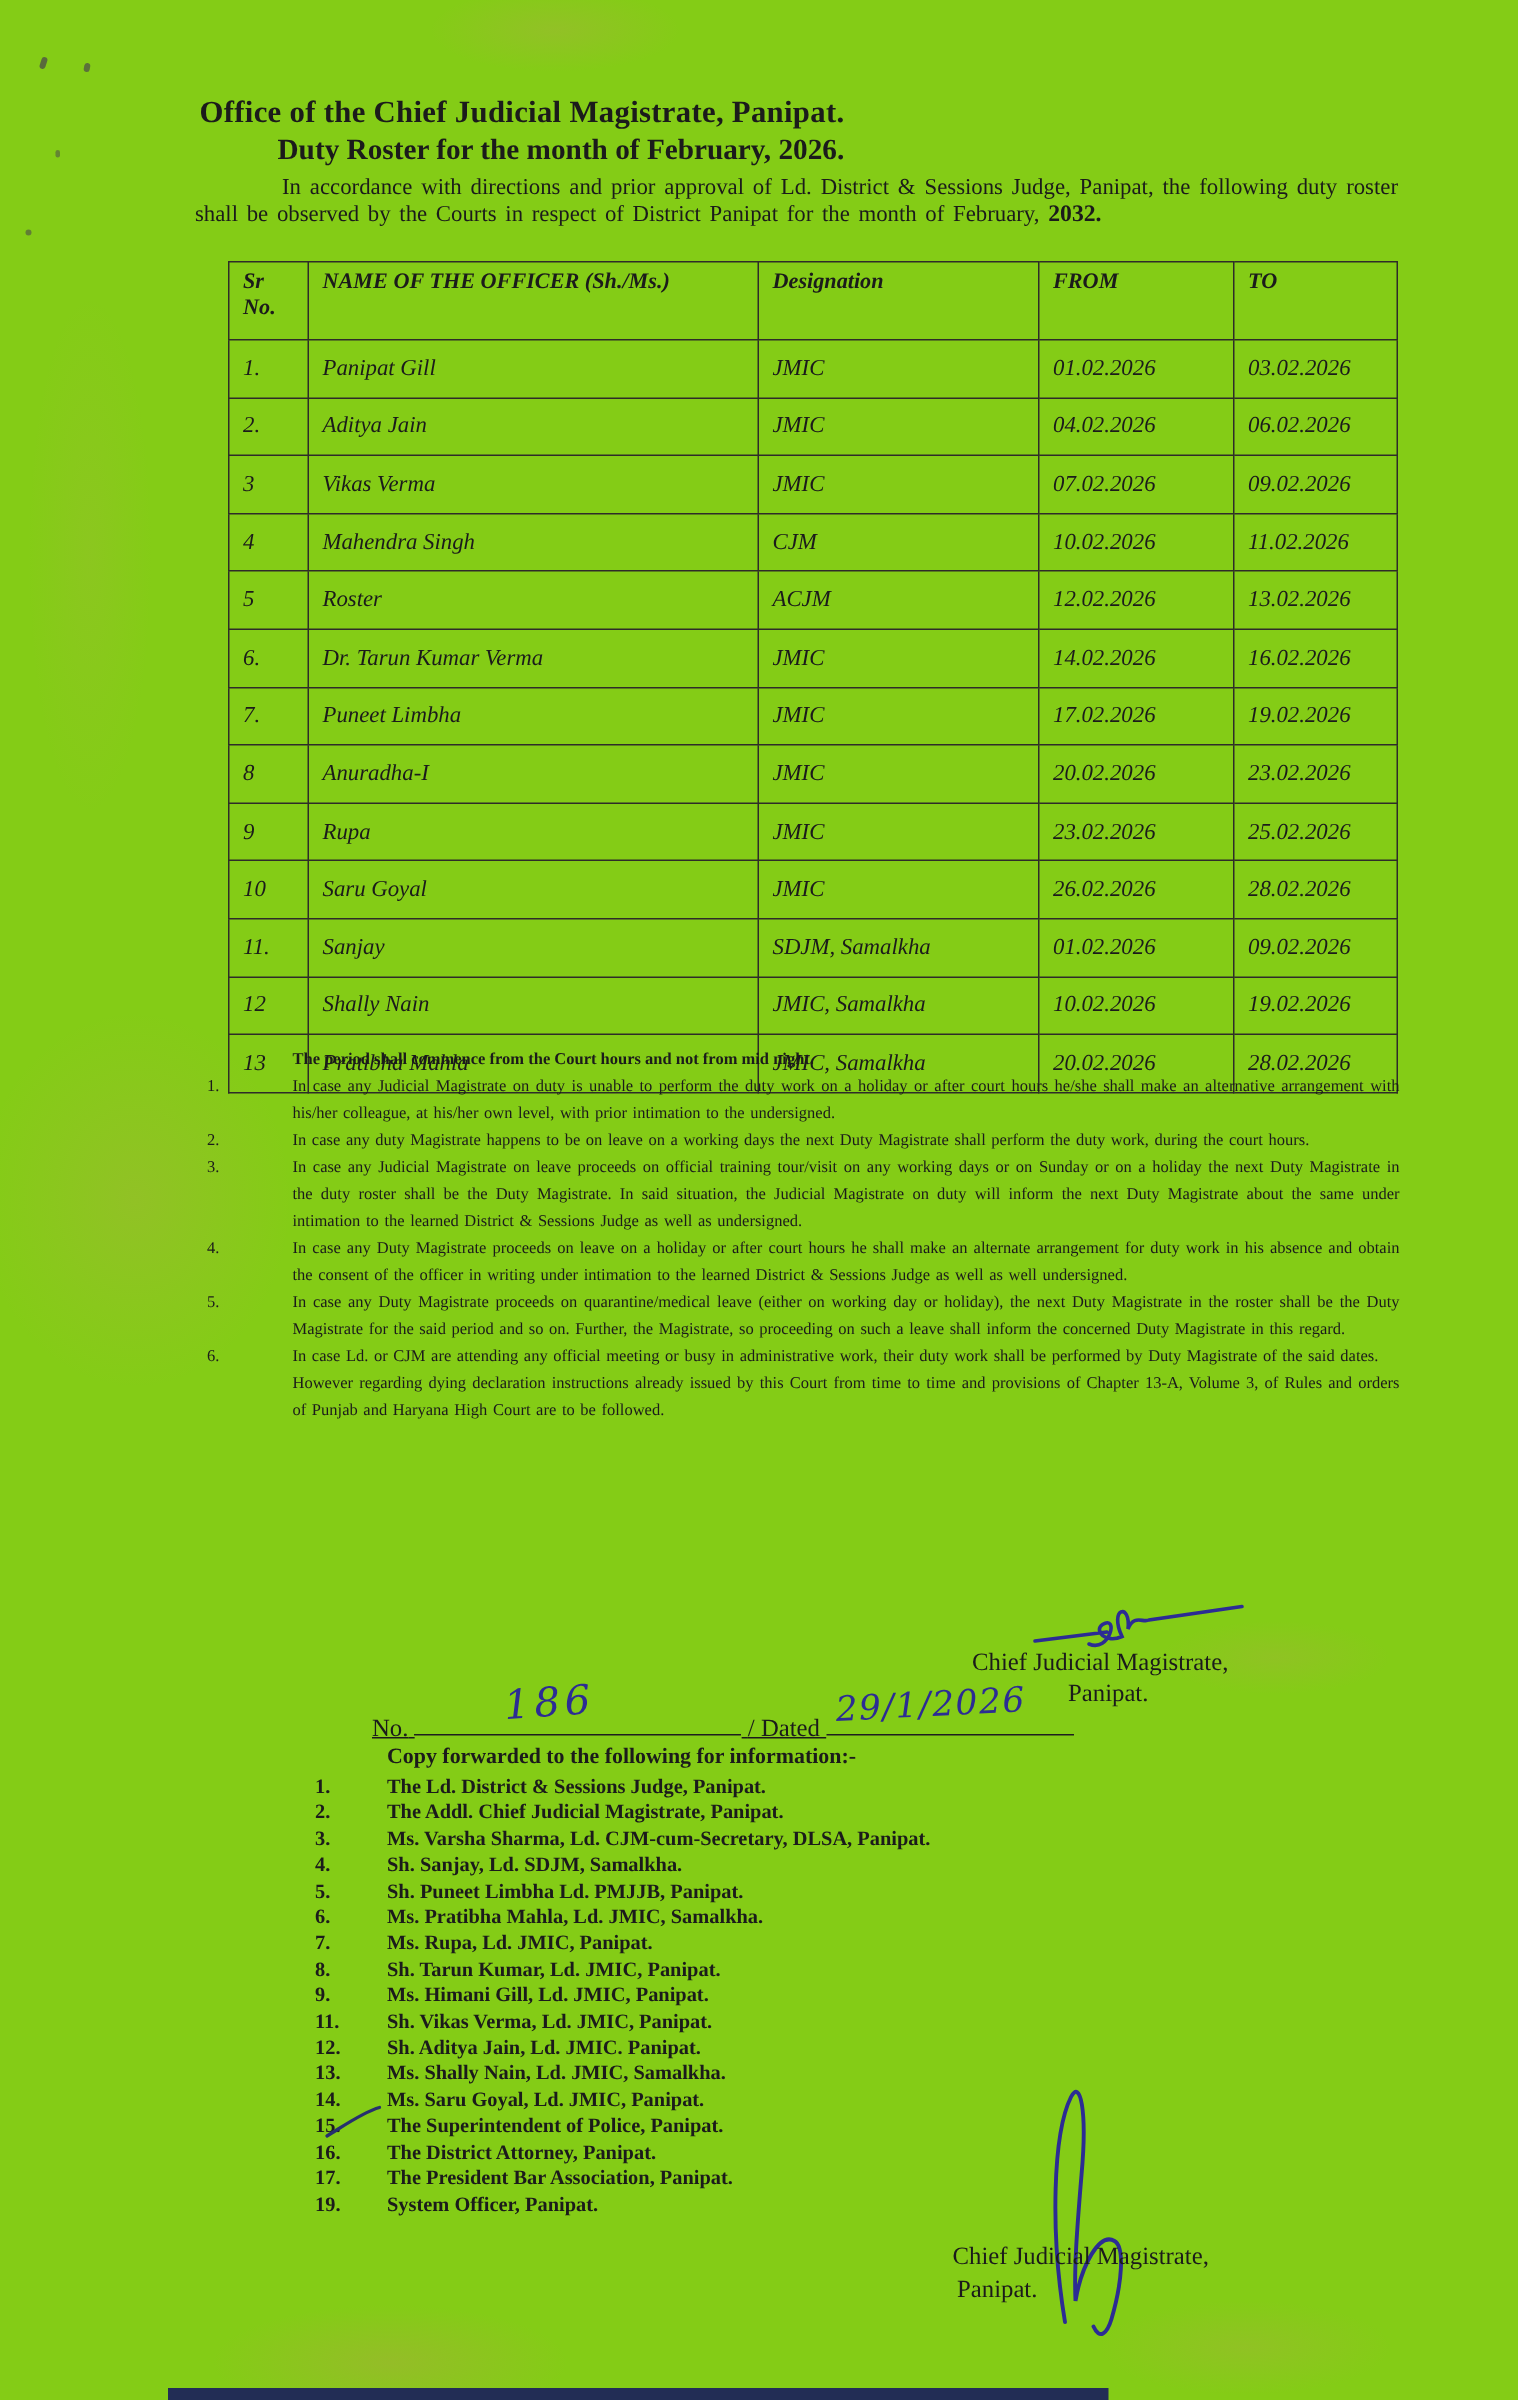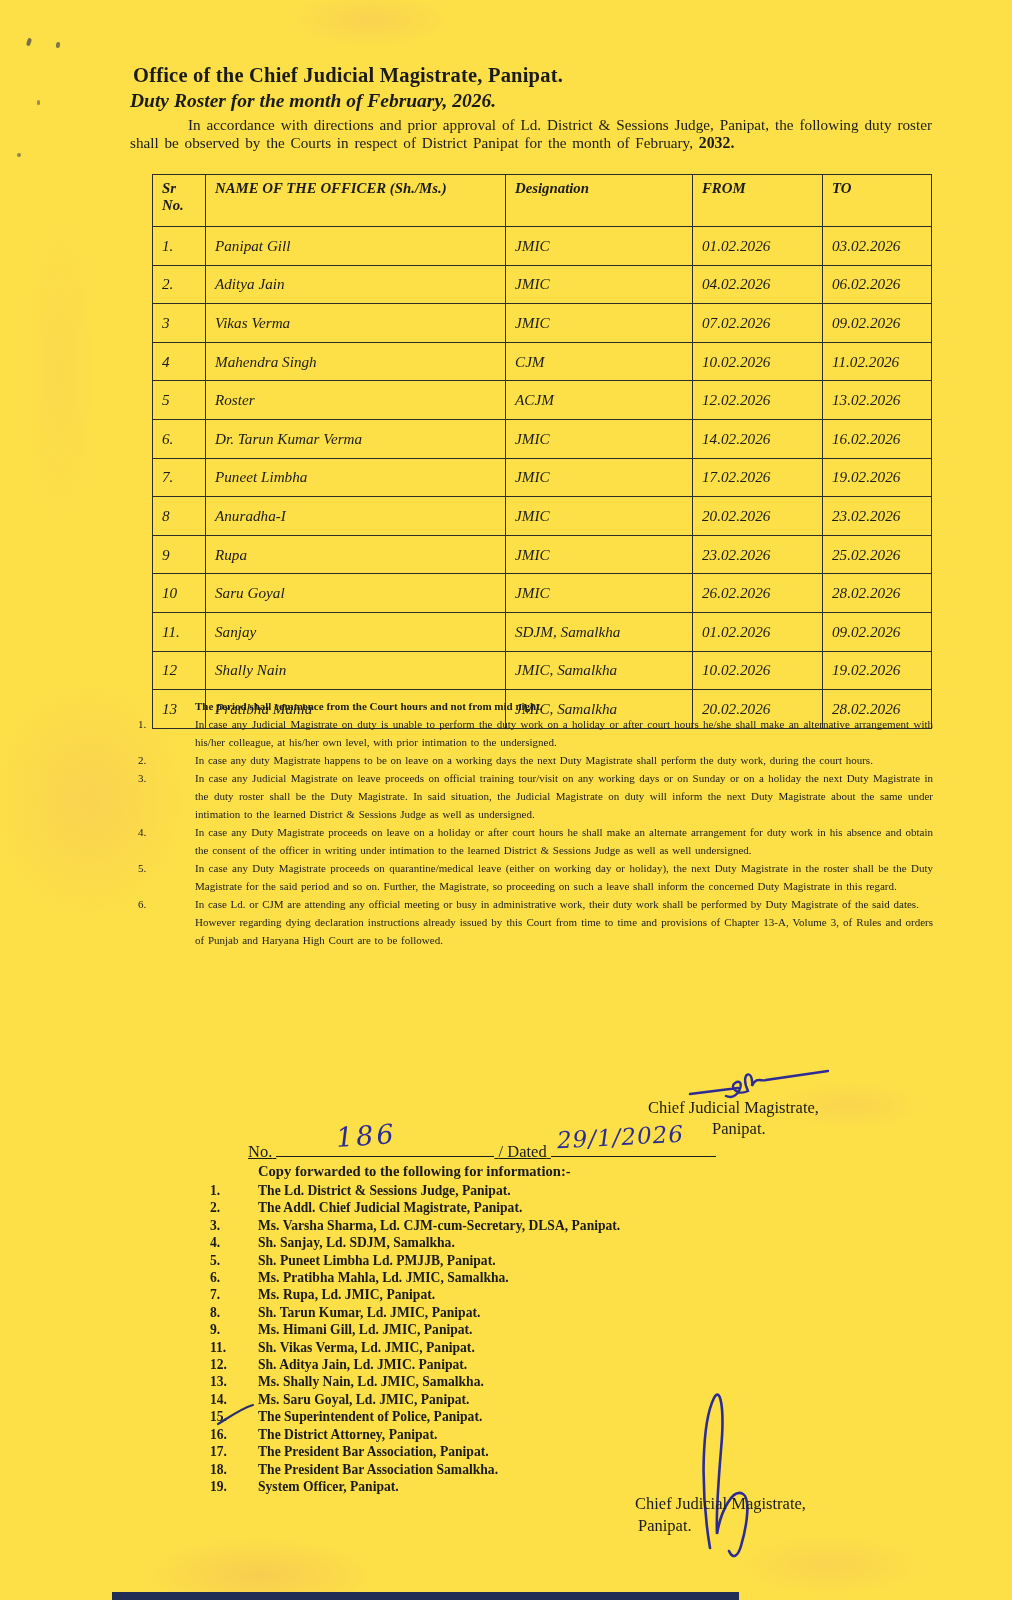--- a/index.html
+++ b/index.html
@@ -1,19 +1,19 @@
 <!DOCTYPE html>
 <html><head>
 <meta charset="utf-8">
 <style>
   html,body{margin:0;padding:0;background:#e9e7e2;}
   .page{
     position:relative;
     width:1012px;height:1600px;
-    background:#fde047;
+    background:#84cc16;
     font-family:"Liberation Serif", serif;
     color:#1b1b1b;
     overflow:hidden;
   }
   
   .stain{position:absolute;border-radius:50%;pointer-events:none;}
   .stain.s1{left:-60px;top:620px;width:300px;height:360px;background:radial-gradient(closest-side,rgba(225,130,130,.14),transparent 70%);}
   .stain.s2{left:90px;top:1520px;width:340px;height:110px;background:radial-gradient(closest-side,rgba(222,120,120,.18),transparent 70%);}
   .stain.s3{left:250px;top:-20px;width:240px;height:80px;background:radial-gradient(closest-side,rgba(225,130,130,.15),transparent 70%);}
   .stain.s4{left:690px;top:1520px;width:280px;height:90px;background:radial-gradient(closest-side,rgba(224,128,128,.13),transparent 70%);}
@@ -22,21 +22,21 @@
   .speck{position:absolute;background:#4a4a4a;border-radius:2px;pointer-events:none;}
   .speck.k1{left:27px;top:38px;width:4px;height:8px;transform:rotate(18deg);opacity:.75;}
   .speck.k2{left:56px;top:42px;width:4px;height:6px;transform:rotate(10deg);opacity:.7;}
   .speck.k3{left:37px;top:100px;width:3px;height:5px;opacity:.55;}
   .speck.k4{left:17px;top:153px;width:4px;height:4px;opacity:.6;}
   .bottom-bar{position:absolute;left:112px;top:1592px;width:627px;height:8px;background:#222d55;}
 
   
   .head{position:absolute;left:130px;top:64px;width:802px;}
   .title{font-size:20.5px;font-weight:bold;letter-spacing:.2px;margin-left:3px;}
-  .subtitle{font-size:19.5px;font-weight:bold;font-style:italic;margin-top:3px;}
+  .subtitle{font-size:19.5px;font-weight:bold;margin-left:55px;margin-top:3px;}
   .intro{font-size:15.2px;line-height:17.5px;text-align:justify;text-indent:58px;margin-top:4px;word-spacing:2px;}
   .intro b{font-size:15.8px;}
 
   
   table.roster{position:absolute;left:152px;top:174px;width:779px;border-collapse:collapse;table-layout:fixed;font-style:italic;}
   table.roster th, table.roster td{border:1.8px solid #2e2c29;font-size:15.2px;padding:2px 9px;overflow:hidden;}
   table.roster th{text-align:left;vertical-align:top;height:44px;padding-top:5px;font-size:14.8px;}
   table.roster td{height:33.6px;vertical-align:middle;}
   col.c-sr{width:53px;} col.c-name{width:300px;} col.c-des{width:187px;} col.c-from{width:130px;} col.c-to{width:109px;}
 
@@ -292,24 +292,20 @@
       </div>
       <div class="citem">
         <span class="cno">16.</span>
         <span>The District Attorney, Panipat.</span>
       </div>
       <div class="citem">
         <span class="cno">17.</span>
         <span>The President Bar Association, Panipat.</span>
       </div>
       <div class="citem">
-        <span class="cno">18.</span>
-        <span>The President Bar Association Samalkha.</span>
-      </div>
-      <div class="citem">
         <span class="cno">19.</span>
         <span>System Officer, Panipat.</span>
       </div>
     </div>
 
   <svg class="tick" width="40" height="26" viewBox="0 0 40 26">
     <path d="M2 22 C12 16 26 6 37 3" fill="none" stroke="#26306e" stroke-width="2.2" stroke-linecap="round"></path>
   </svg>
 
   <svg class="sig2" width="90" height="175" viewBox="0 0 90 175">

